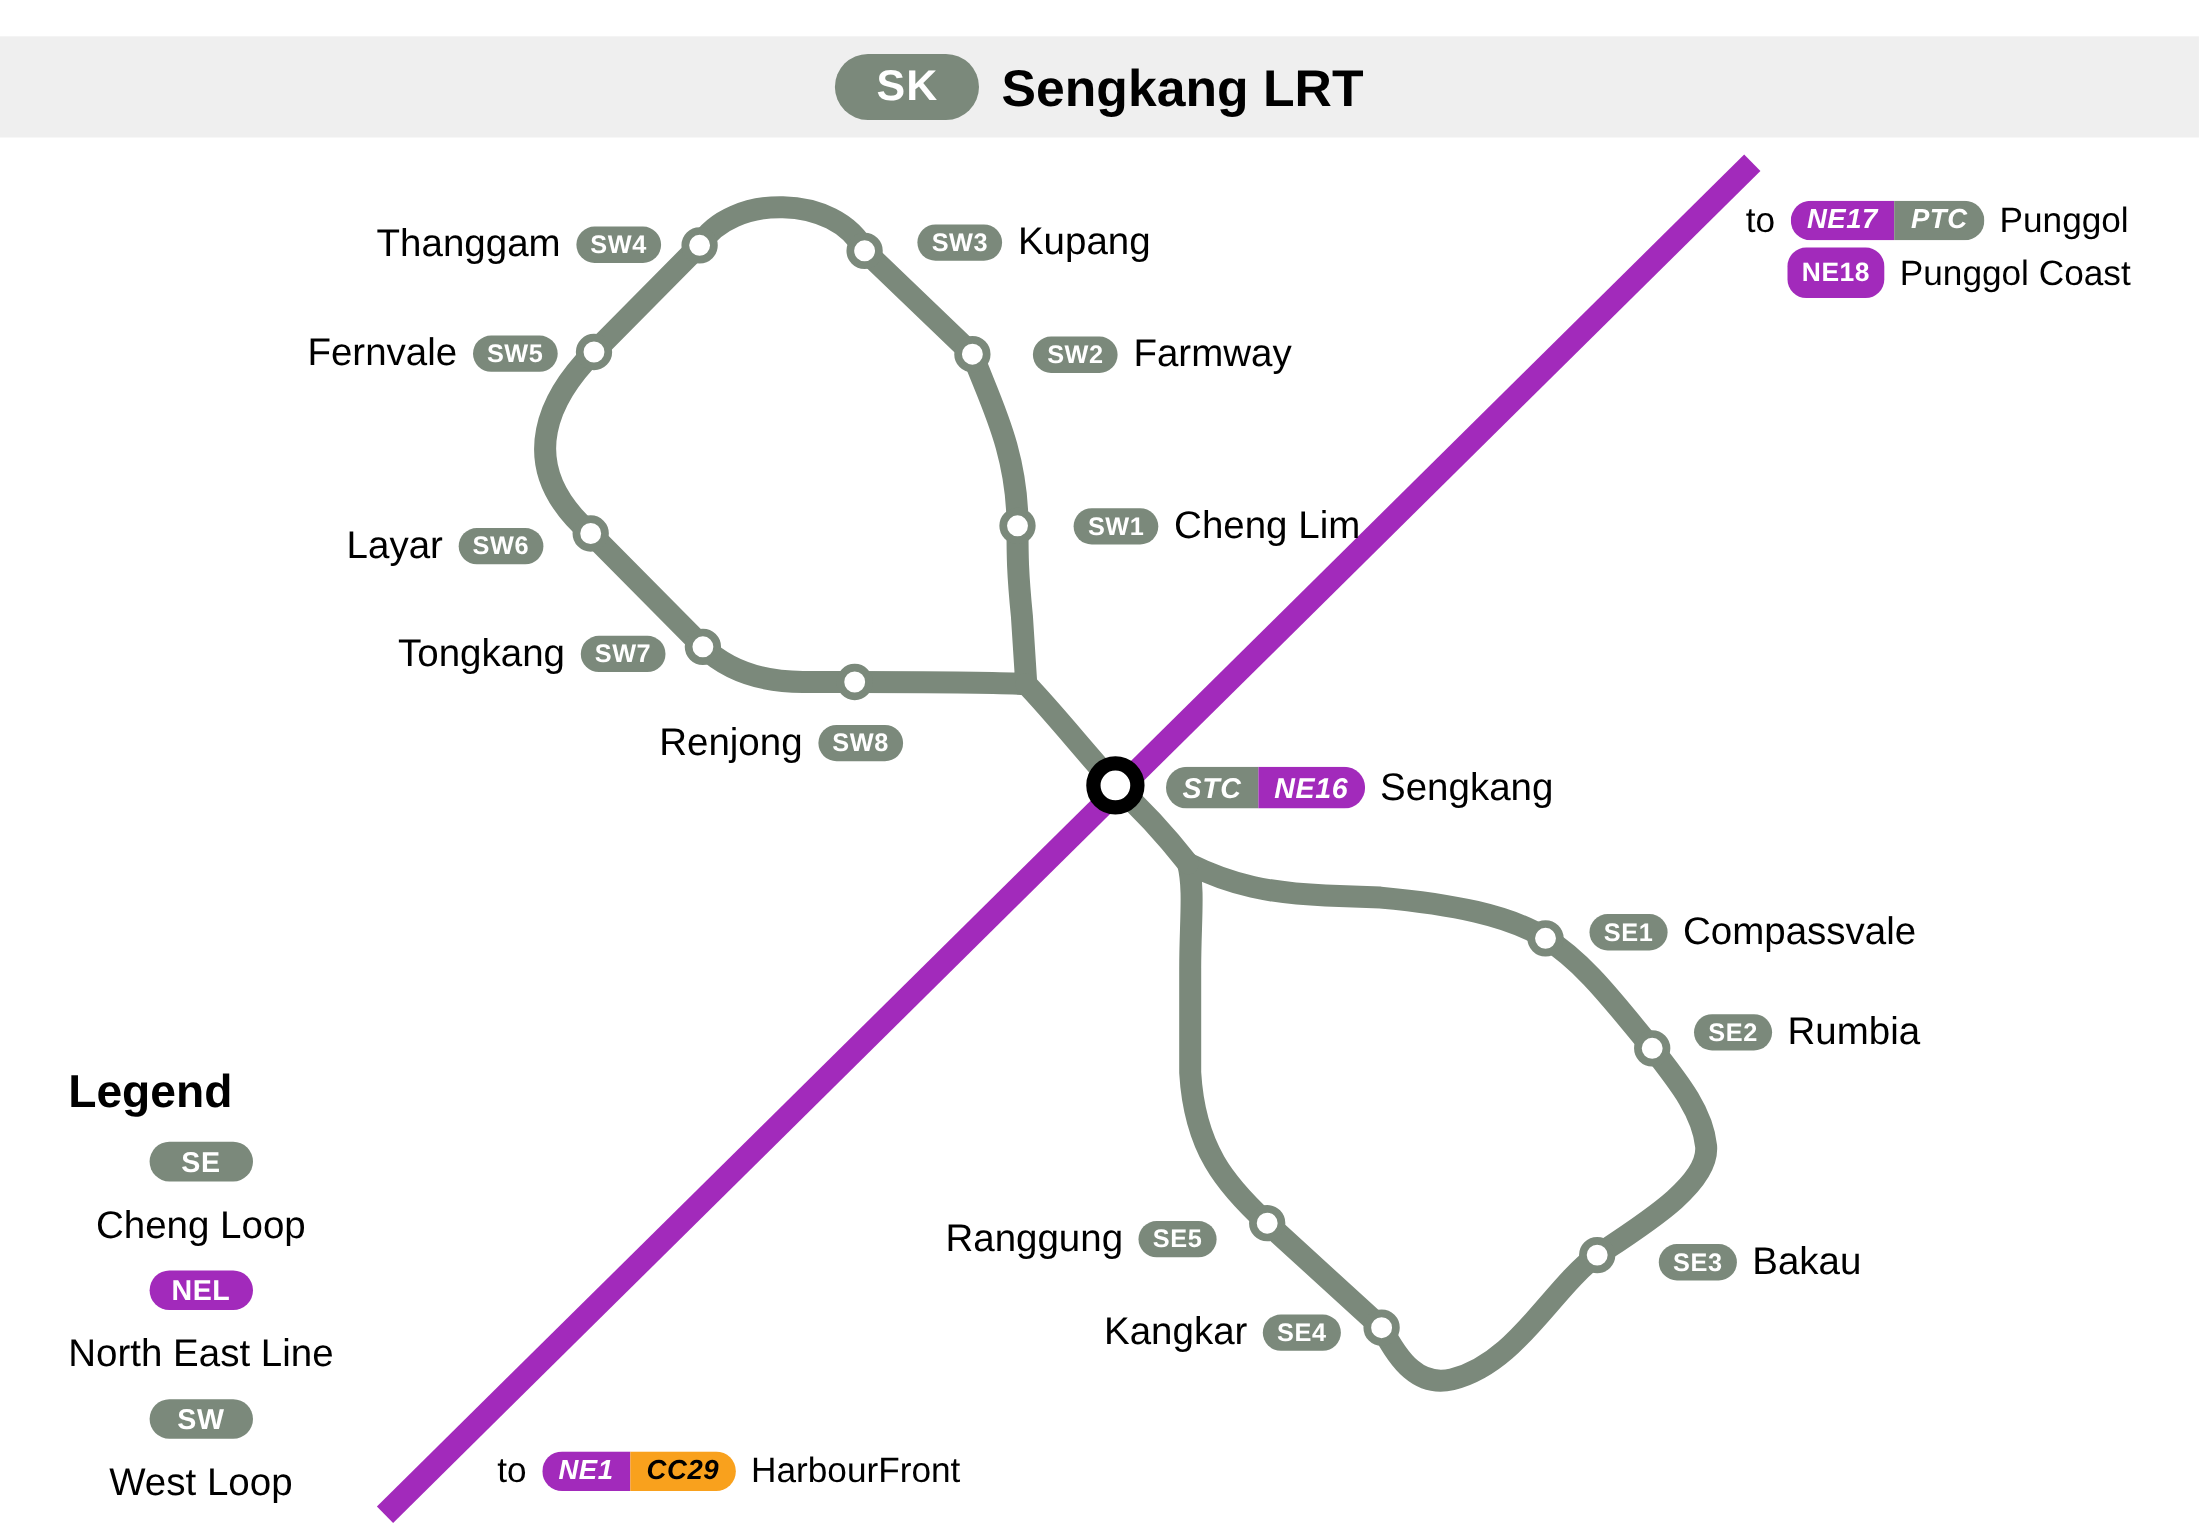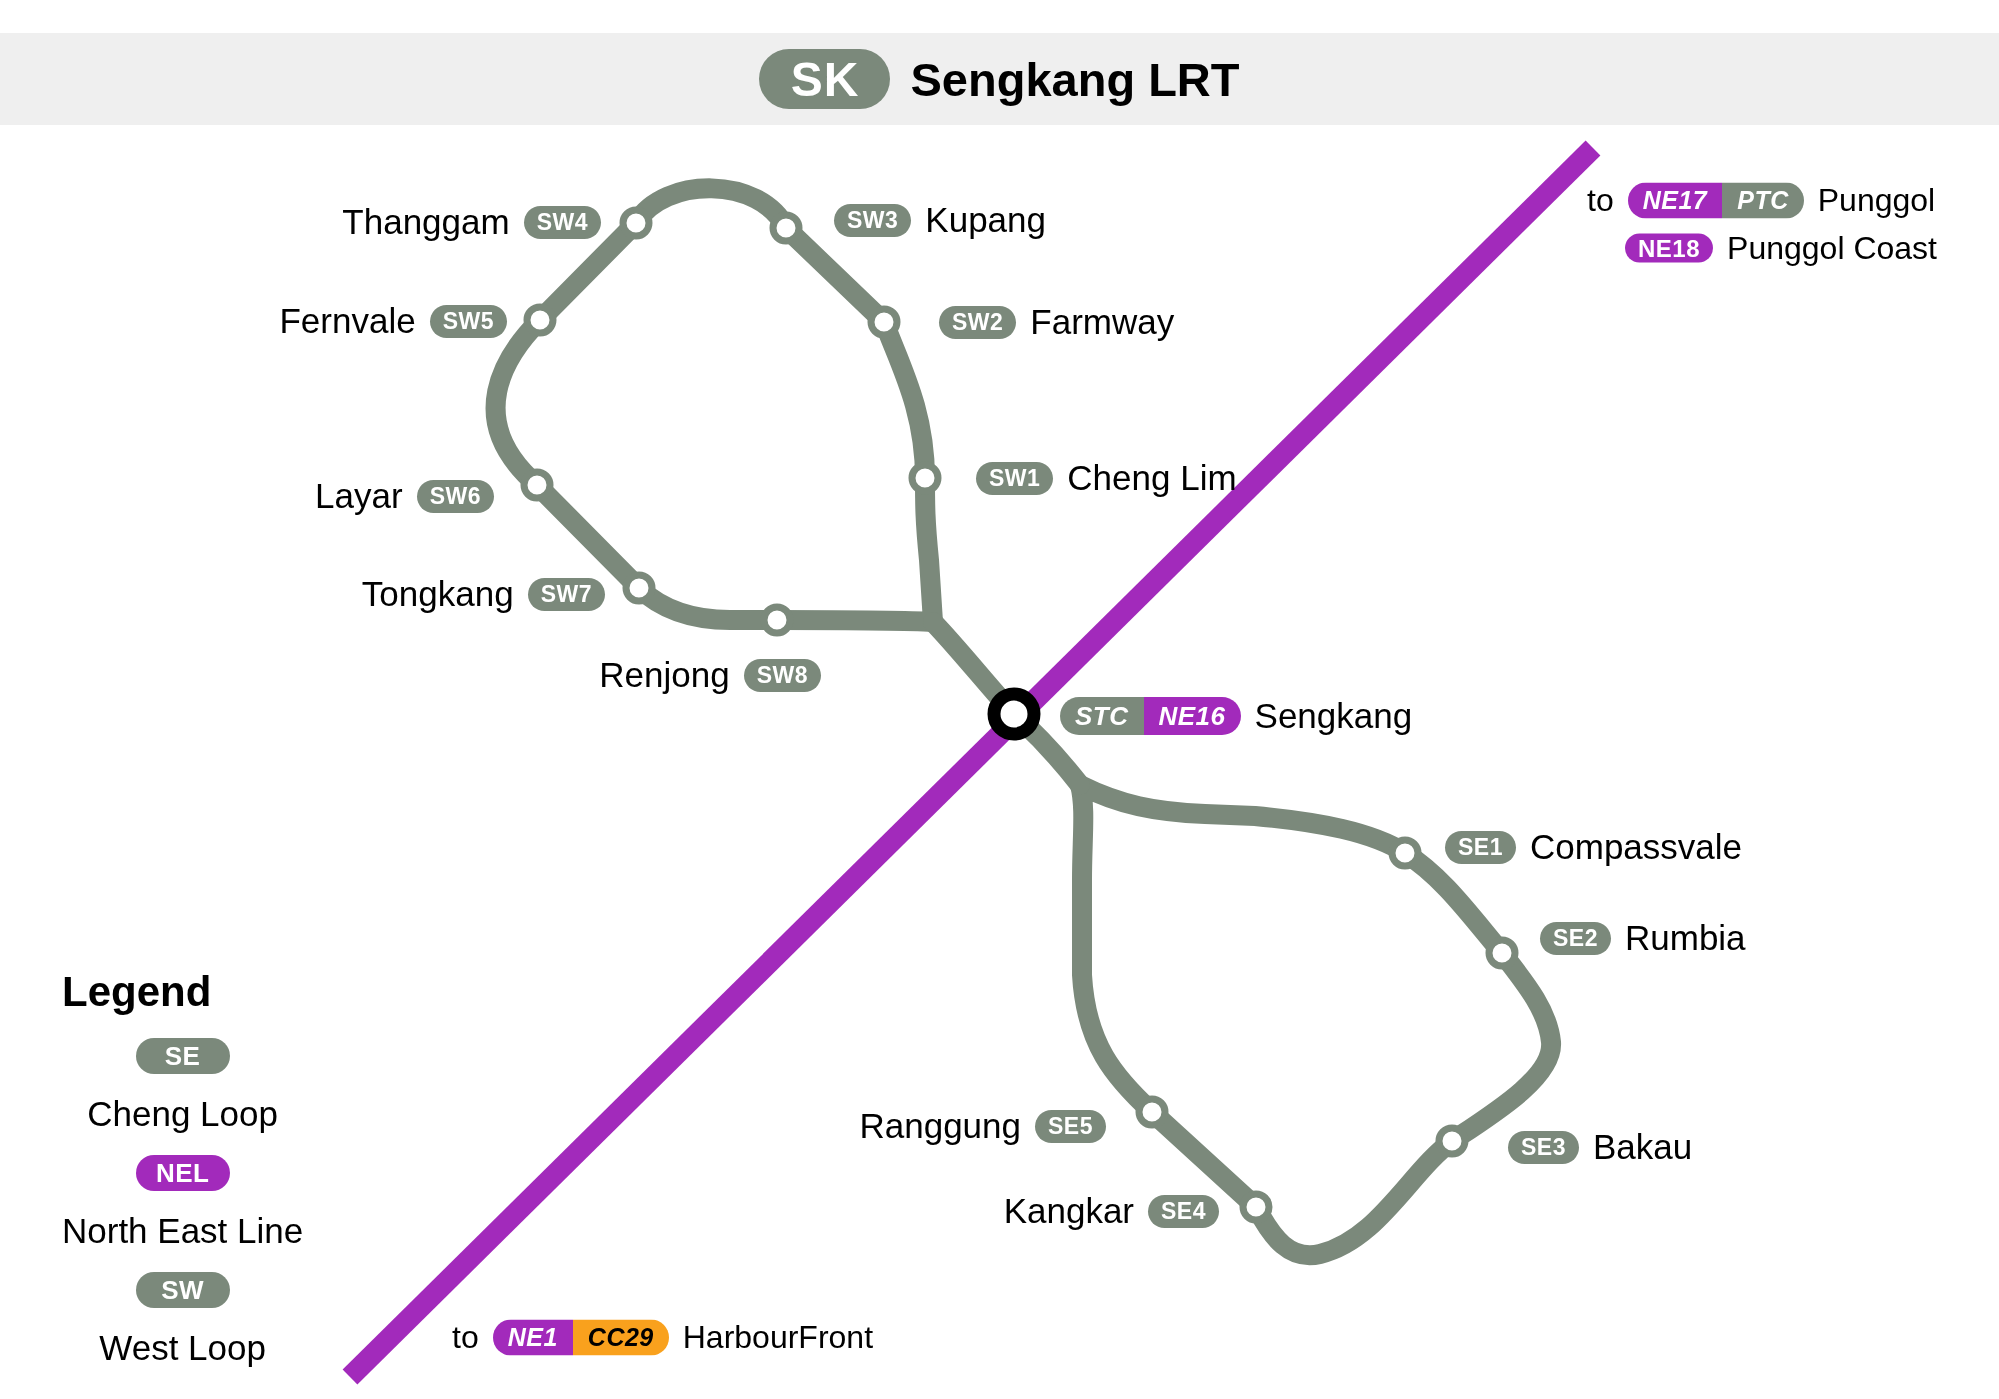--- a/index.html
+++ b/index.html
@@ -7,21 +7,21 @@
     width:1999px;height:1399px;position:relative;overflow:hidden;
     background:#ffffff;font-family:"Liberation Sans",sans-serif;
     -webkit-font-smoothing:antialiased;
   }
   
   .header{
     position:absolute;left:0;top:33px;width:1999px;height:92px;
     background:#efefef;display:flex;align-items:center;justify-content:center;gap:20px;
   }
   .hdr-badge{
-    background:#7b897b;color:#fff;font-weight:700;font-size:48px;
+    background:#7b897b;color:#fff;font-weight:700;font-size:39px;
     width:131px;height:60px;border-radius:30px;
     display:flex;align-items:center;justify-content:center;letter-spacing:1px;
   }
   .hdr-title{font-size:47px;font-weight:700;color:#000;}
   
   svg.map{position:absolute;left:0;top:0;}
   
   .row{
     position:absolute;display:flex;align-items:center;gap:14px;
     transform:translateY(-50%);white-space:nowrap;
@@ -32,21 +32,21 @@
     height:33px;padding:0 13px;border-radius:17px;
     display:inline-flex;align-items:center;justify-content:center;letter-spacing:.5px;
   }
   .combo{display:inline-flex;height:38px;border-radius:19px;overflow:hidden;font-weight:700;font-size:26px;letter-spacing:.5px;}
   .combo.sm{height:36px;border-radius:18px;font-size:25px;}
   .seg{display:flex;align-items:center;justify-content:center;padding:0 15px;color:#fff;font-style:italic;}
   .seg.sage{background:#7b897b;}
   .seg.nel{background:#a22abb;}
   .seg.ccl{background:#f9a11d;color:#000;}
   .single-nel{
-    background:#a22abb;color:#fff;font-weight:700;font-size:24px;height:29px;
+    background:#a22abb;color:#fff;font-weight:700;font-size:24px;height:46px;
     padding:0 13px;border-radius:17px;display:inline-flex;align-items:center;letter-spacing:.5px;
   }
   .to-txt{font-size:32px;color:#000;}
   .term-name{font-size:32px;color:#000;}
   
   .legend{position:absolute;left:62px;top:968px;}
   .legend-title{font-size:42px;font-weight:700;color:#000;margin-bottom:22px;}
   .legend-row{display:flex;align-items:center;gap:20px;margin-bottom:21px;flex-direction:column;}
   .legend-pill{
     width:94px;height:36px;border-radius:18px;background:#7b897b;color:#fff;

